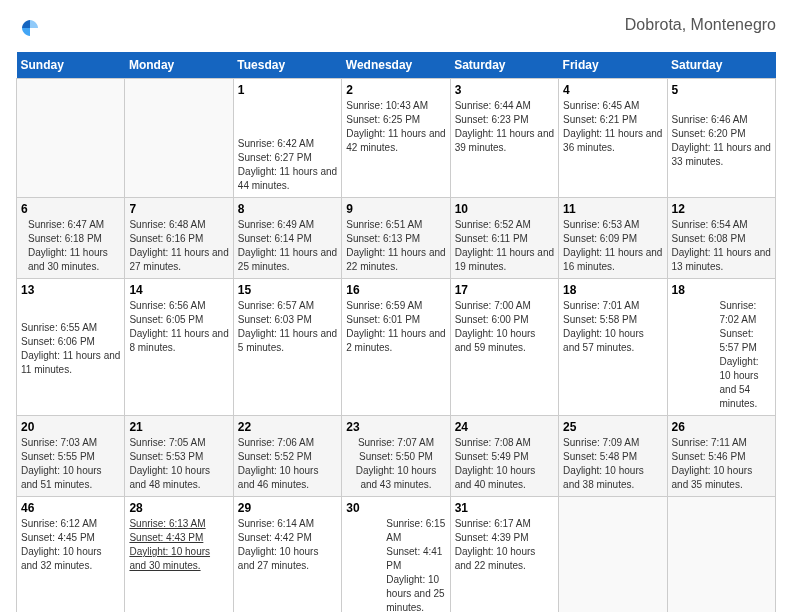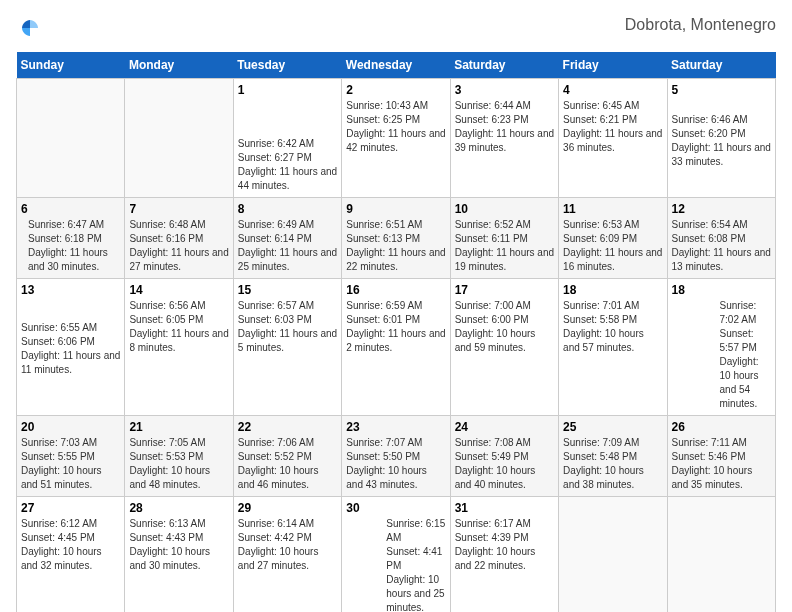--- a/index.html
+++ b/index.html
@@ -254,21 +254,21 @@
 Daylight: 10 hours and 48 minutes.</div>
         </td>
         <td>
           <span class="day-number">22</span>
           <div class="day-info" style="white-space: pre-line;">Sunrise: 7:06 AM
 Sunset: 5:52 PM
 Daylight: 10 hours and 46 minutes.</div>
         </td>
         <td>
           <span class="day-number">23</span>
-          <div class="day-info" style="white-space: pre-line;">Sunrise: 7:07 AM
+          <div class="day-info" style="white-space: pre-line; text-align: center;">Sunrise: 7:07 AM
 Sunset: 5:50 PM
 Daylight: 10 hours and 43 minutes.</div>
         </td>
         <td>
           <span class="day-number">24</span>
           <div class="day-info" style="white-space: pre-line;">Sunrise: 7:08 AM
 Sunset: 5:49 PM
 Daylight: 10 hours and 40 minutes.</div>
         </td>
         <td>
@@ -279,28 +279,28 @@
         </td>
         <td>
           <span class="day-number">26</span>
           <div class="day-info" style="white-space: pre-line;">Sunrise: 7:11 AM
 Sunset: 5:46 PM
 Daylight: 10 hours and 35 minutes.</div>
         </td>
       </tr>
       <tr>
         <td>
-          <span class="day-number">27</span>
+          <span class="day-number">46</span>
           <div class="day-info" style="white-space: pre-line;">Sunrise: 6:12 AM
 Sunset: 4:45 PM
 Daylight: 10 hours and 32 minutes.</div>
         </td>
         <td>
           <span class="day-number">28</span>
-          <div class="day-info" style="white-space: pre-line;">Sunrise: 6:13 AM
+          <div class="day-info" style="white-space: pre-line; text-decoration: underline;">Sunrise: 6:13 AM
 Sunset: 4:43 PM
 Daylight: 10 hours and 30 minutes.</div>
         </td>
         <td>
           <span class="day-number">29</span>
           <div class="day-info" style="white-space: pre-line;">Sunrise: 6:14 AM
 Sunset: 4:42 PM
 Daylight: 10 hours and 27 minutes.</div>
         </td>
         <td>

